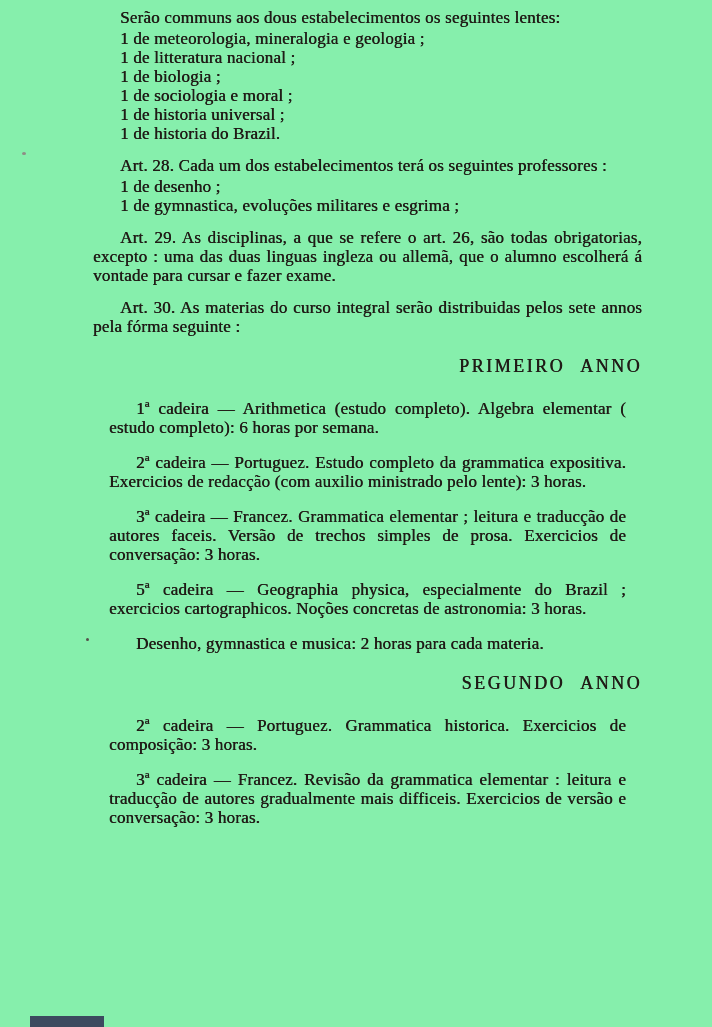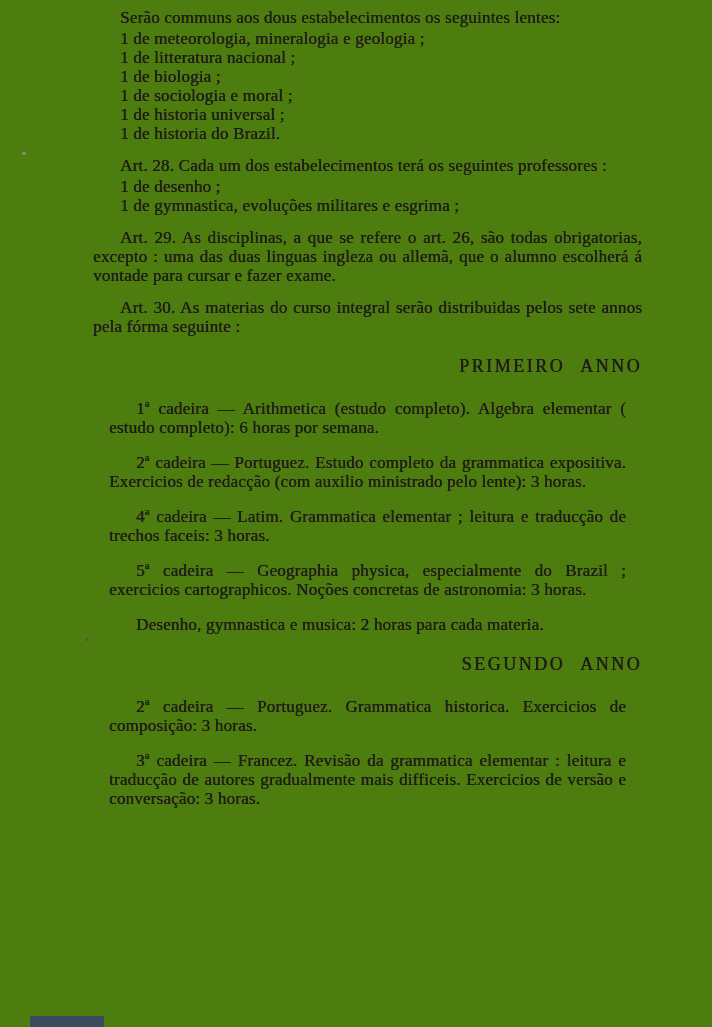--- a/index.html
+++ b/index.html
@@ -1,20 +1,20 @@
 <!DOCTYPE html>
 <html><head>
 <meta charset="utf-8">
 <style>
   html,body { margin:0; padding:0; background:#e8e8e6; }
   .page {
     position:relative;
     width:712px; height:1027px;
     margin:0;
-    background:#4d7c0f;
+    background:#86efac;
     box-sizing:border-box;
     padding:8px 70px 0 93px;
     font-family:"Liberation Serif", serif;
     font-size:17px;
     line-height:19px;
     color:#201c17;
     text-align:justify;
     letter-spacing:0.2px;
     text-shadow:0.4px 0 0 currentColor;
     overflow:hidden;
@@ -69,21 +69,21 @@
   </div>
 
   <p class="para art">Art. 29. As disciplinas, a que se refere o art. 26, são todas obrigatorias, excepto : uma das duas linguas ingleza ou allemã, que o alumno escolherá á vontade para cursar e fazer exame.</p>
 
   <p class="para art">Art. 30. As materias do curso integral serão distribuidas pelos sete annos pela fórma seguinte :</p>
 
   <p class="para anno-heading">PRIMEIRO ANNO</p>
 
   <p class="cadeira">1ª cadeira — Arithmetica (estudo completo). Algebra elementar ( estudo completo): 6 horas por semana.</p>
   <p class="cadeira">2ª cadeira — Portuguez. Estudo completo da grammatica expositiva. Exercicios de redacção (com auxilio ministrado pelo lente): 3 horas.</p>
-  <p class="cadeira">4ª cadeira — Latim. Grammatica elementar ; leitura e traducção de trechos faceis: 3 horas.</p>
+  <p class="cadeira">3ª cadeira — Francez. Grammatica elementar ; leitura e traducção de autores faceis. Versão de trechos simples de prosa. Exercicios de conversação: 3 horas.</p>
   <p class="cadeira">5ª cadeira — Geographia physica, especialmente do Brazil ; exercicios cartographicos. Noções concretas de astronomia: 3 horas.</p>
   <p class="cadeira">Desenho, gymnastica e musica: 2 horas para cada materia.</p>
 
   <p class="para anno-heading">SEGUNDO ANNO</p>
 
   <p class="cadeira">2ª cadeira — Portuguez. Grammatica historica. Exercicios de composição: 3 horas.</p>
   <p class="cadeira">3ª cadeira — Francez. Revisão da grammatica elementar : leitura e traducção de autores gradualmente mais difficeis. Exercicios de versão e conversação: 3 horas.</p>
 
   <div class="ink-speck speck-1"></div>
   <div class="ink-speck speck-2"></div>

